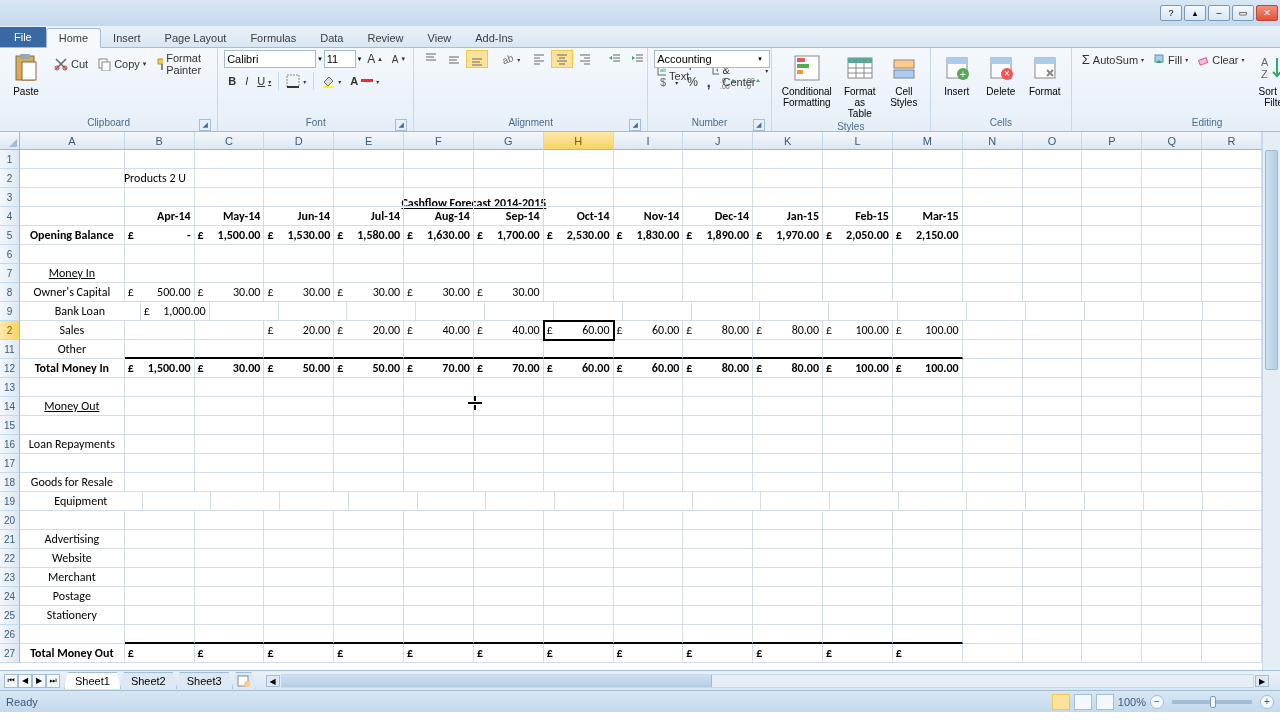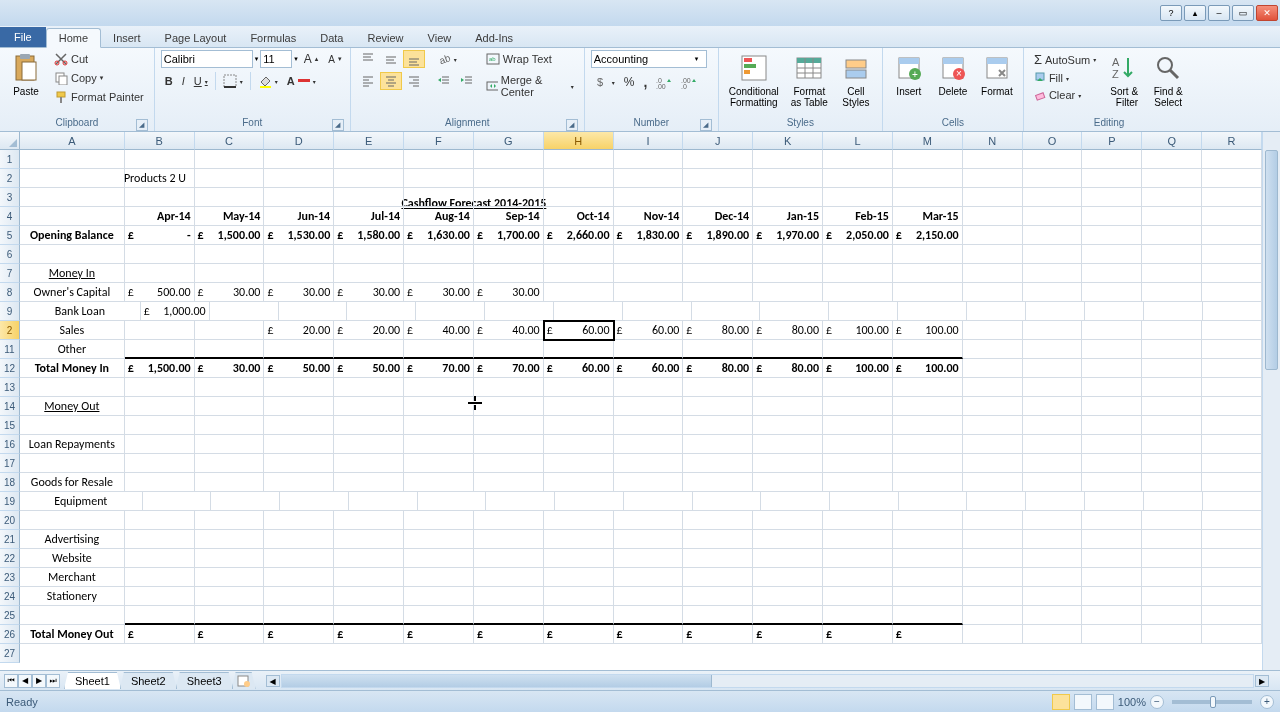--- a/index.html
+++ b/index.html
@@ -21,21 +21,21 @@
 .ribbon { height: 84px; background: linear-gradient(#f5f9fd,#e5eef7); border-bottom: 1px solid #a3bdd4; display: flex; }
 .group { border-right: 1px solid #c3d9ee; padding: 2px 6px 0 6px; display: flex; flex-direction: column; }
 .group-body { flex: 1; display: flex; align-items: flex-start; gap: 4px; }
 .group-label { height: 14px; text-align: center; font-size: 10px; color: #4a6b8a; position: relative; }
 .group-label .dlauncher { position: absolute; right: 0; bottom: 0; width: 12px; height: 12px; border: 1px solid #a3bdd4; font-size: 7px; line-height: 10px; color: #4a6b8a; }
 
 .btn { border: 1px solid transparent; padding: 1px 3px; display: flex; align-items: center; gap: 3px; cursor: pointer; font-size: 11px; color: #333; }
 .btn.active { border-color: #f0c94a; background: #fce29a; }
 .bigbtn { display: flex; flex-direction: column; align-items: center; gap: 2px; padding: 2px 4px; font-size: 10px; text-align: center; cursor: pointer; }
 .bigbtn .bigicon { width: 32px; height: 32px; }
-.col { display: flex; flex-direction: column; gap: 1px; }
+.col { display: flex; gap: 1px; }
 
 .font-select, .size-select, .num-select { border: 1px solid #a3bdd4; background: #fff; height: 18px; font-size: 11px; padding: 0 2px; }
 .font-select { width: 92px; }
 .size-select { width: 32px; }
 .num-select { width: 116px; }
 
 
 .sheet-area { position: relative; height: 538px; overflow: hidden; }
 .corner { position: absolute; left: 0; top: 0; width: 20px; height: 18px; background: linear-gradient(#f3f7fb,#dde8f2); border-right: 1px solid #9db8cf; border-bottom: 1px solid #9db8cf; }
 .corner::after { content: ''; position: absolute; right: 2px; bottom: 2px; border-left: 8px solid transparent; border-bottom: 8px solid #a3bdd4; }
@@ -604,21 +604,21 @@
         <div class="cell money b" style="width: 70px;">
           <span class="cur">£</span>
           <span class="val">1,630.00</span>
         </div>
         <div class="cell money b" style="width: 70px;">
           <span class="cur">£</span>
           <span class="val">1,700.00</span>
         </div>
         <div class="cell money b" style="width: 70px;">
           <span class="cur">£</span>
-          <span class="val">2,660.00</span>
+          <span class="val">2,530.00</span>
         </div>
         <div class="cell money b" style="width: 70px;">
           <span class="cur">£</span>
           <span class="val">1,830.00</span>
         </div>
         <div class="cell money b" style="width: 70px;">
           <span class="cur">£</span>
           <span class="val">1,890.00</span>
         </div>
         <div class="cell money b" style="width: 70px;">
@@ -1061,20 +1061,40 @@
         <div class="cell" style="width: 70px;"></div>
         <div class="cell" style="width: 70px;"></div>
         <div class="cell" style="width: 60px;"></div>
         <div class="cell" style="width: 60px;"></div>
         <div class="cell" style="width: 60px;"></div>
         <div class="cell" style="width: 60px;"></div>
         <div class="cell" style="width: 60px;"></div>
       </div>
       <div class="gridrow">
         <div class="cell c" style="width: 105px;">Merchant</div>
+        <div class="cell" style="width: 70px;"></div>
+        <div class="cell" style="width: 70px;"></div>
+        <div class="cell" style="width: 70px;"></div>
+        <div class="cell" style="width: 70px;"></div>
+        <div class="cell" style="width: 70px;"></div>
+        <div class="cell" style="width: 70px;"></div>
+        <div class="cell" style="width: 70px;"></div>
+        <div class="cell" style="width: 70px;"></div>
+        <div class="cell" style="width: 70px;"></div>
+        <div class="cell" style="width: 70px;"></div>
+        <div class="cell" style="width: 70px;"></div>
+        <div class="cell" style="width: 70px;"></div>
+        <div class="cell" style="width: 60px;"></div>
+        <div class="cell" style="width: 60px;"></div>
+        <div class="cell" style="width: 60px;"></div>
+        <div class="cell" style="width: 60px;"></div>
+        <div class="cell" style="width: 60px;"></div>
+      </div>
+      <div class="gridrow">
+        <div class="cell c" style="width: 105px;">Postage</div>
         <div class="cell" style="width: 70px;"></div>
         <div class="cell" style="width: 70px;"></div>
         <div class="cell" style="width: 70px;"></div>
         <div class="cell" style="width: 70px;"></div>
         <div class="cell" style="width: 70px;"></div>
         <div class="cell" style="width: 70px;"></div>
         <div class="cell" style="width: 70px;"></div>
         <div class="cell" style="width: 70px;"></div>
         <div class="cell" style="width: 70px;"></div>
         <div class="cell" style="width: 70px;"></div>

